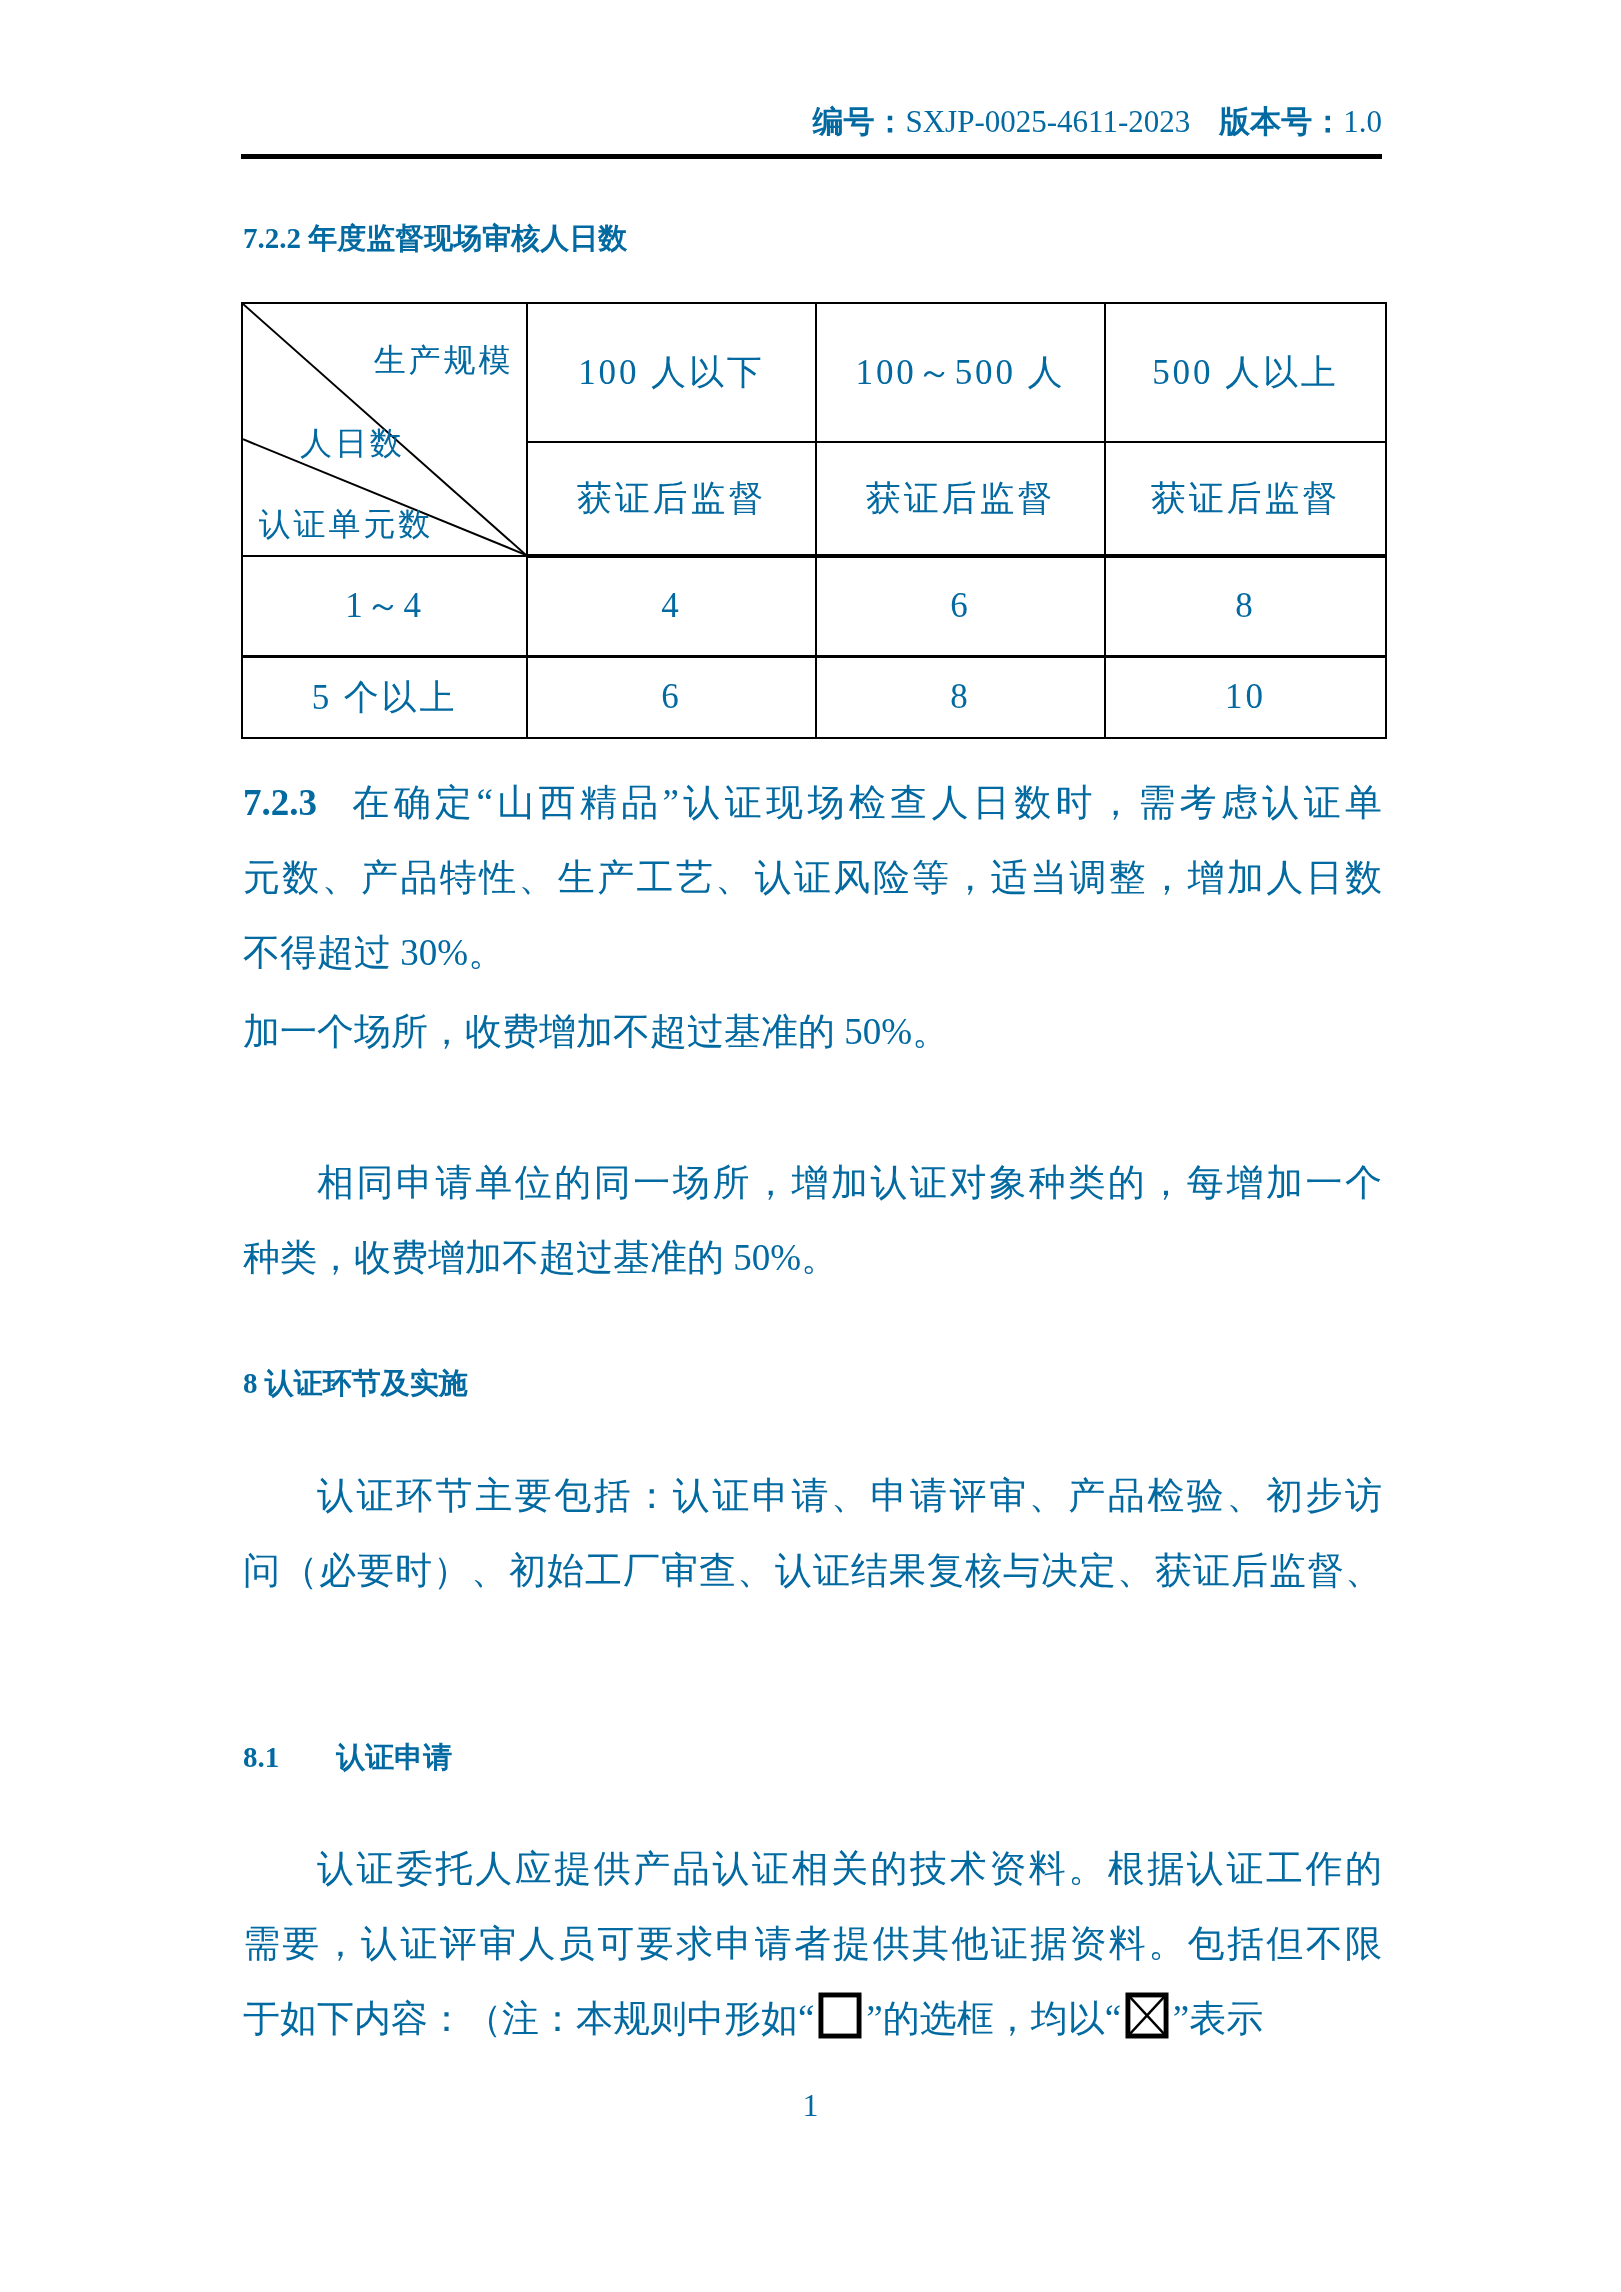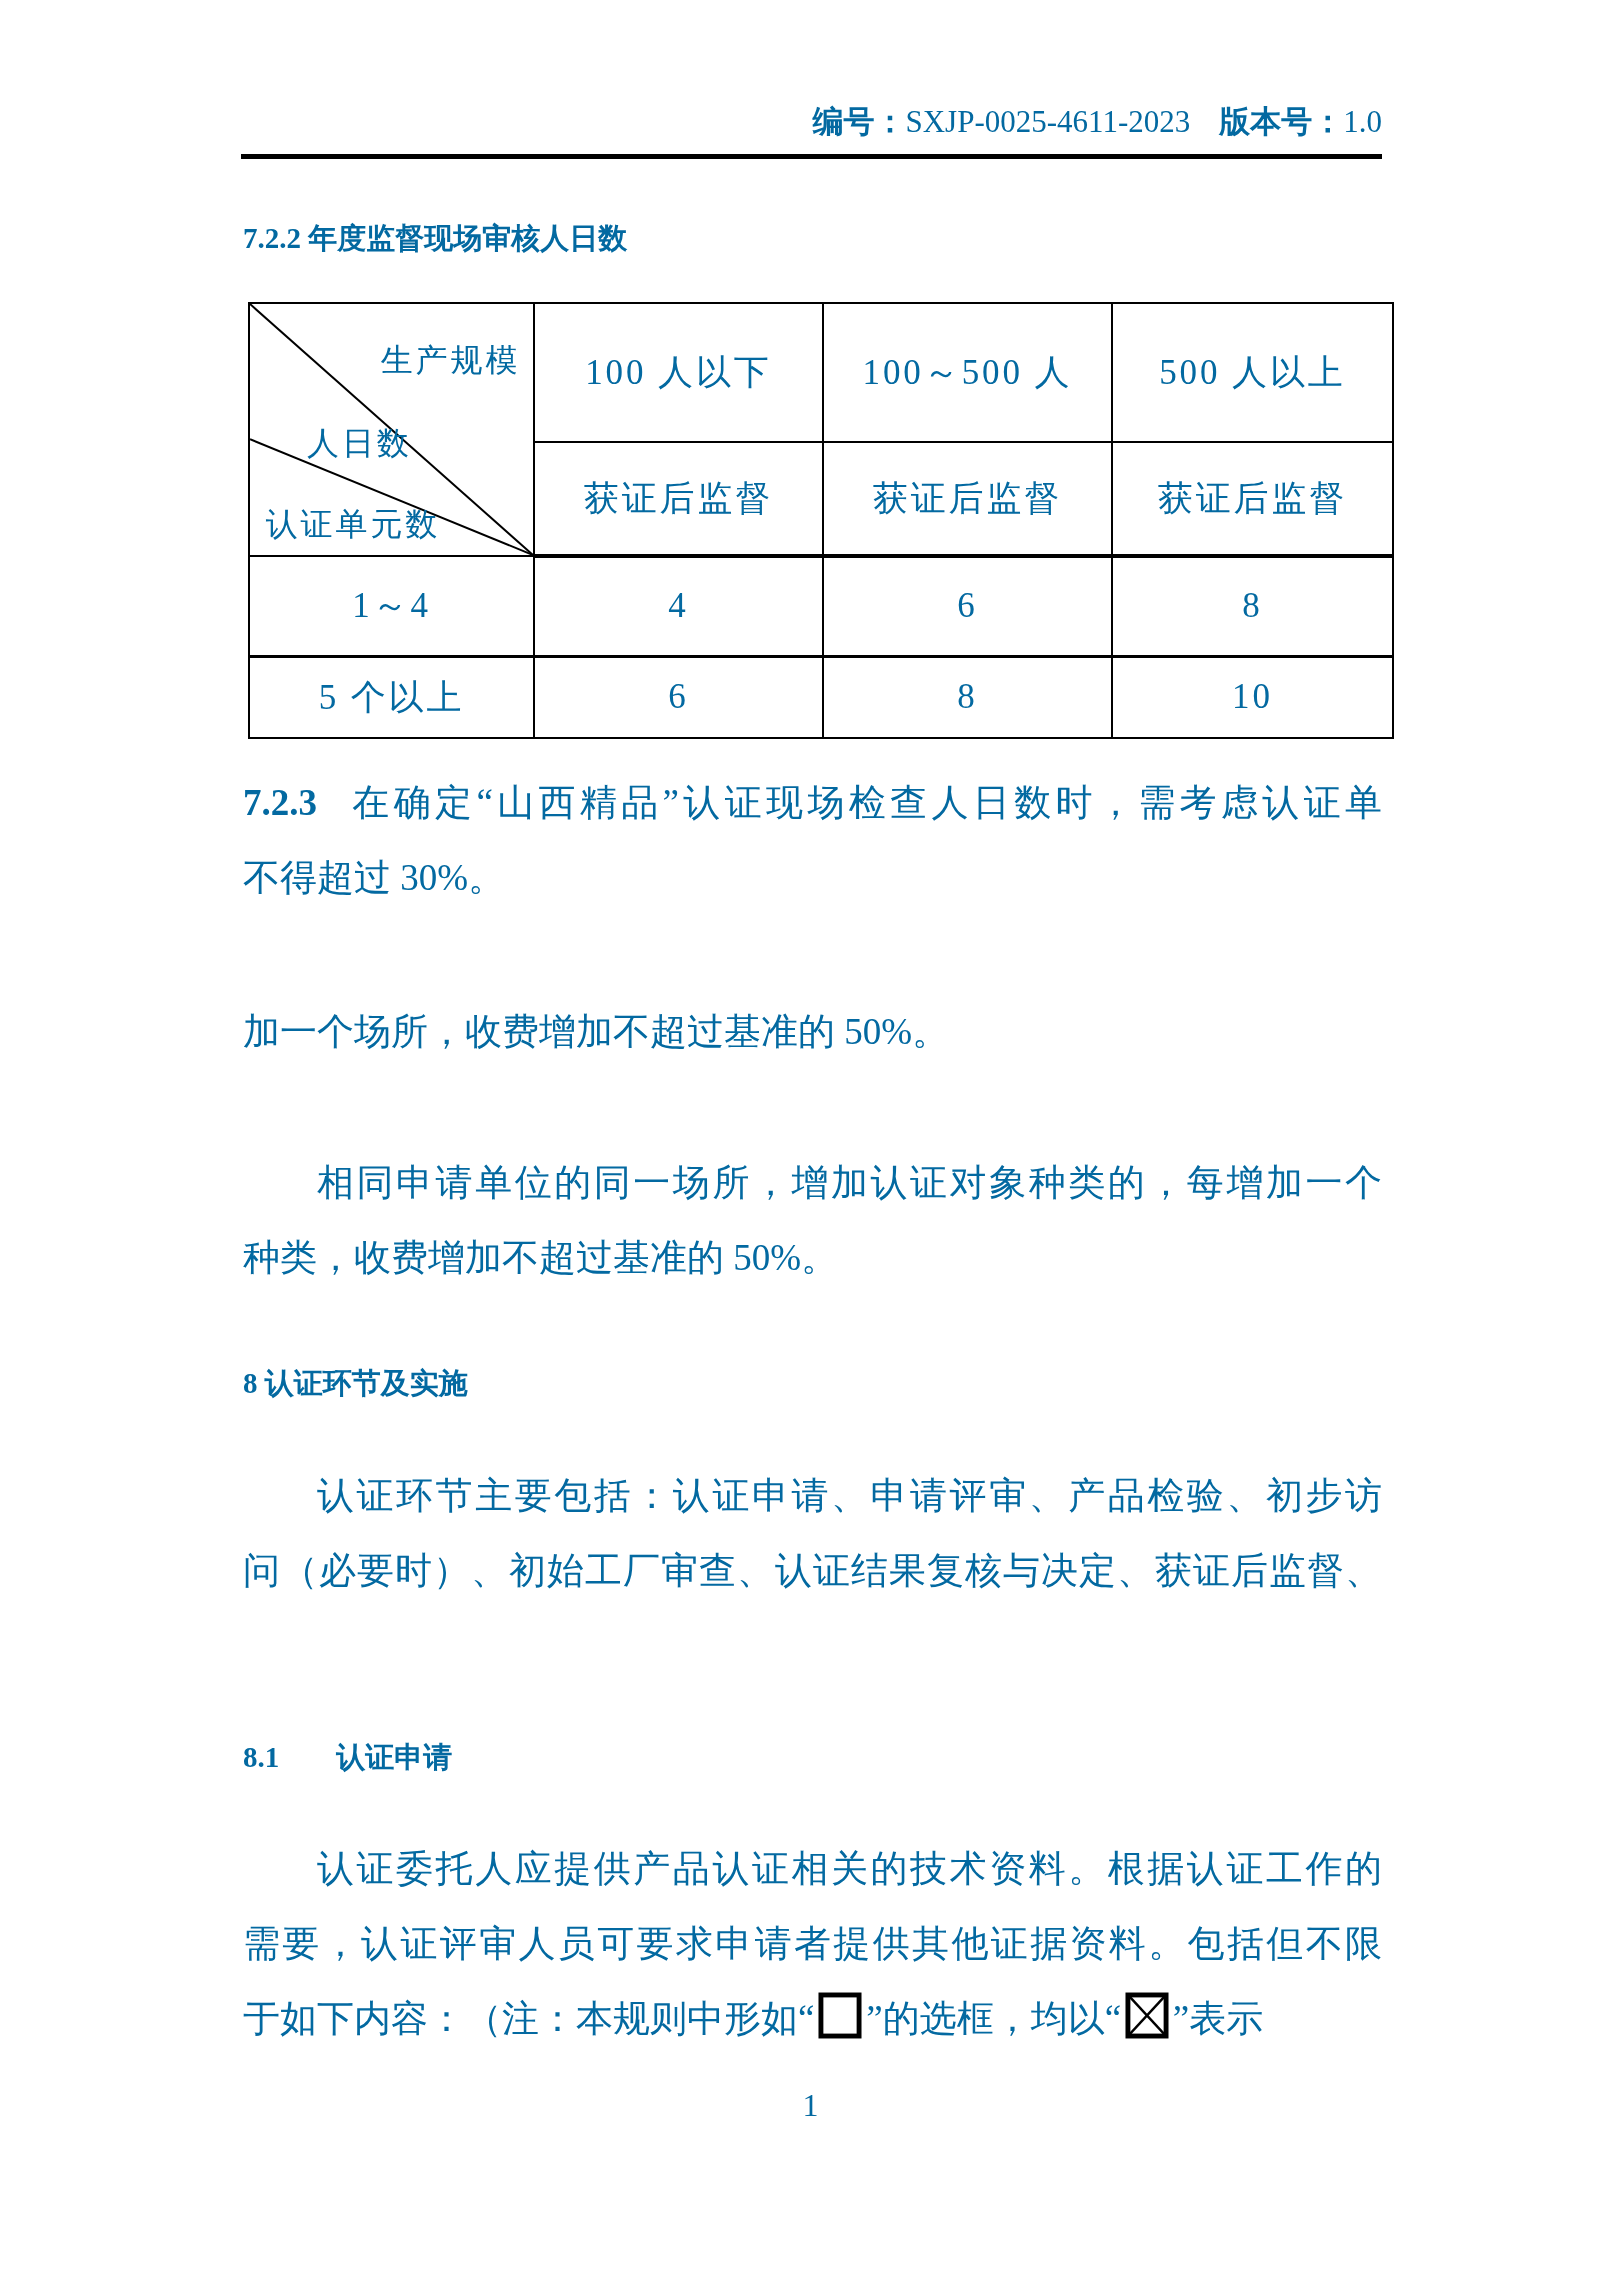--- a/index.html
+++ b/index.html
@@ -41,21 +41,21 @@
     white-space: nowrap;
   }
   .h-722 { top: 215px; }
   .h-8   { top: 1360px; }
   .h-81  { top: 1734px; }
   .h-81 .num-gap { display: inline-block; width: 57px; }
 
   
   .rate-table {
     position: absolute;
-    top: 302px; left: 248px;
+    top: 302px; left: 241px;
     width: 1145px;
     border-collapse: collapse;
     table-layout: fixed;
     font-size: 35px;
   }
   .rate-table td {
     border: 2.9px solid #000000;
     text-align: center;
     vertical-align: middle;
     letter-spacing: 2.9px;
@@ -164,20 +164,21 @@
         <td>5 个以上</td>
         <td>6</td>
         <td>8</td>
         <td>10</td>
       </tr>
     </tbody>
   </table>
 
   <div class="para p-723">
     <div class="pline"><span class="bold-num">7.2.3</span><span>在确定“山西精品”认证现场检查人日数时，需考虑认证单</span></div>
+    <div class="pline">元数、产品特性、生产工艺、认证风险等，适当调整，增加人日数</div>
     <div class="pline last">不得超过 30%。</div>
   </div>
 
   <div class="para p-sites">
     <div class="pline last">加一个场所，收费增加不超过基准的 50%。</div>
   </div>
 
   <div class="para p-types">
     <div class="pline indent">相同申请单位的同一场所，增加认证对象种类的，每增加一个</div>
     <div class="pline last">种类，收费增加不超过基准的 50%。</div>

